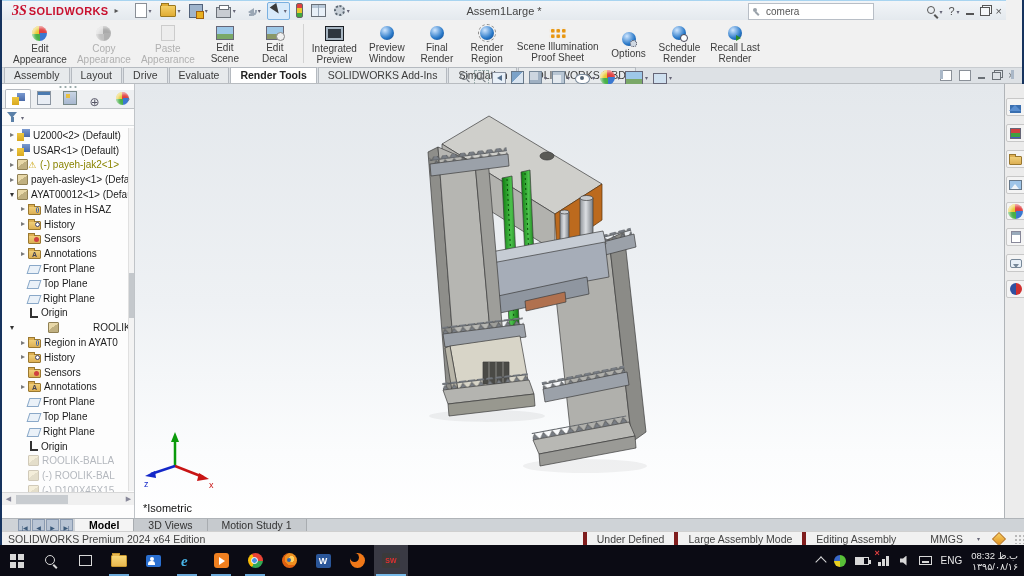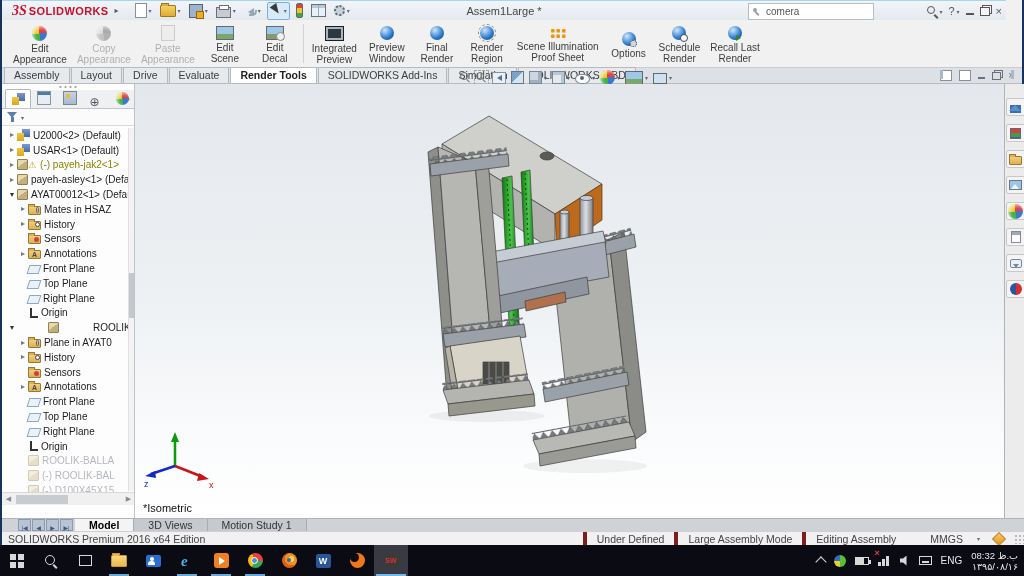--- a/index.html
+++ b/index.html
@@ -566,21 +566,21 @@
             <div class="tree-row t-part arr-d" style="padding-left: 5px; gap: 31px;">
               <span class="tree-arrow"></span>
               <span class="gicon i-part"></span>
 
               <span class="tree-label">ROOLIKBALLA&lt;1&gt;</span>
             </div>
             <div class="tree-row t-folder-mates arr-r" style="padding-left: 16px;">
               <span class="tree-arrow"></span>
               <span class="gicon i-folder-mates"></span>
 
-              <span class="tree-label">Plane in AYAT0</span>
+              <span class="tree-label">Region in AYAT0</span>
             </div>
             <div class="tree-row t-folder-history arr-r" style="padding-left: 16px;">
               <span class="tree-arrow"></span>
               <span class="gicon i-folder-history"></span>
 
               <span class="tree-label">History</span>
             </div>
             <div class="tree-row t-sensors" style="padding-left: 16px;">
               <span class="tree-arrow"></span>
               <span class="gicon i-sensors"></span>
@@ -797,21 +797,21 @@
         </div>
       <div style="display:flex;">
 
       <span class="dtab active">Model</span>
           <span class="dtab">3D Views</span>
           <span class="dtab">Motion Study 1</span>
         </div>
     </div>
 
     <div id="statusbar">
-      <span id="sb-edition">SOLIDWORKS Premium 2016 x64 Edition</span>
+      <span id="sb-edition">SOLIDWORKS Premium 2024 x64 Edition</span>
       <div id="sb-right">
         <span class="sb-seg">Under Defined</span>
         <span class="sb-seg">Large Assembly Mode</span>
         <span class="sb-seg">Editing Assembly</span>
         <span id="sb-units">
           <span>MMGS</span>
           <span style="font-size:6px;color:#667;">▾</span>
         </span>
         <span class="i-gem"></span>
         <span id="sb-grip"></span>

